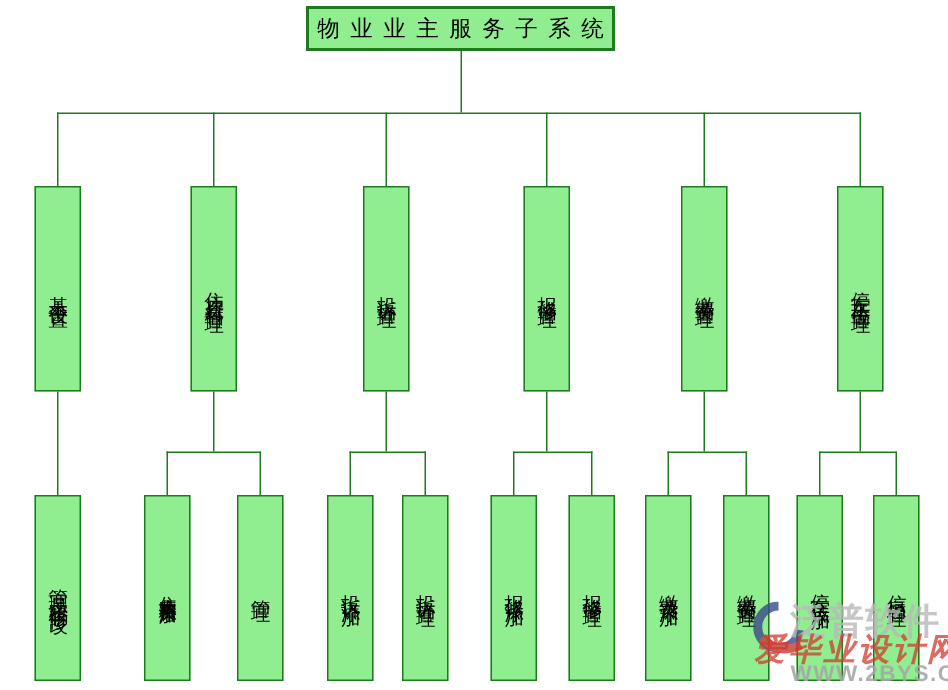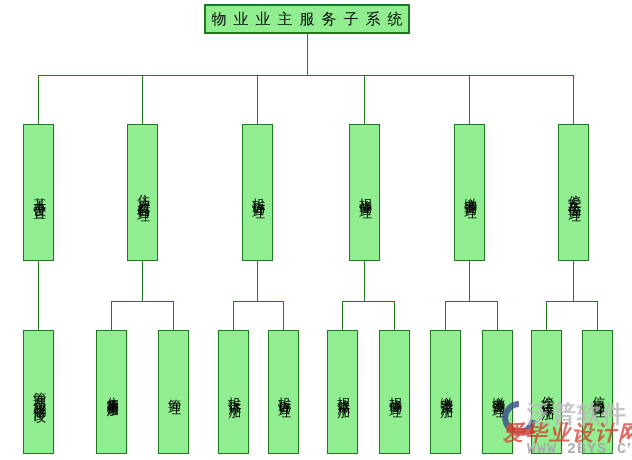--- a/index.html
+++ b/index.html
@@ -1,18 +1,18 @@
 <!DOCTYPE html>
 <html><head>
 <meta charset="utf-8">
 <style>
   html,body { margin:0; padding:0; background:#fff; }
   .stage {
     position:relative; width:632px; height:460px; background:#ffffff;
-    font-family:Liberation Mono, monospace; overflow:hidden;border-radius:25px;
+    font-family:Liberation Sans, sans-serif; overflow:hidden;
   }
   .box {
     position:absolute; background:#90EE90; border:1px solid #1f7a1f;
     box-sizing:border-box; display:flex; align-items:center; justify-content:center;
     color:#000;
   }
   .root-box {
     left:204px; top:4px; width:206px; height:30px;
     font-size:15px; letter-spacing:7px; padding-left:7px; border-width:2px;
     white-space:nowrap;

